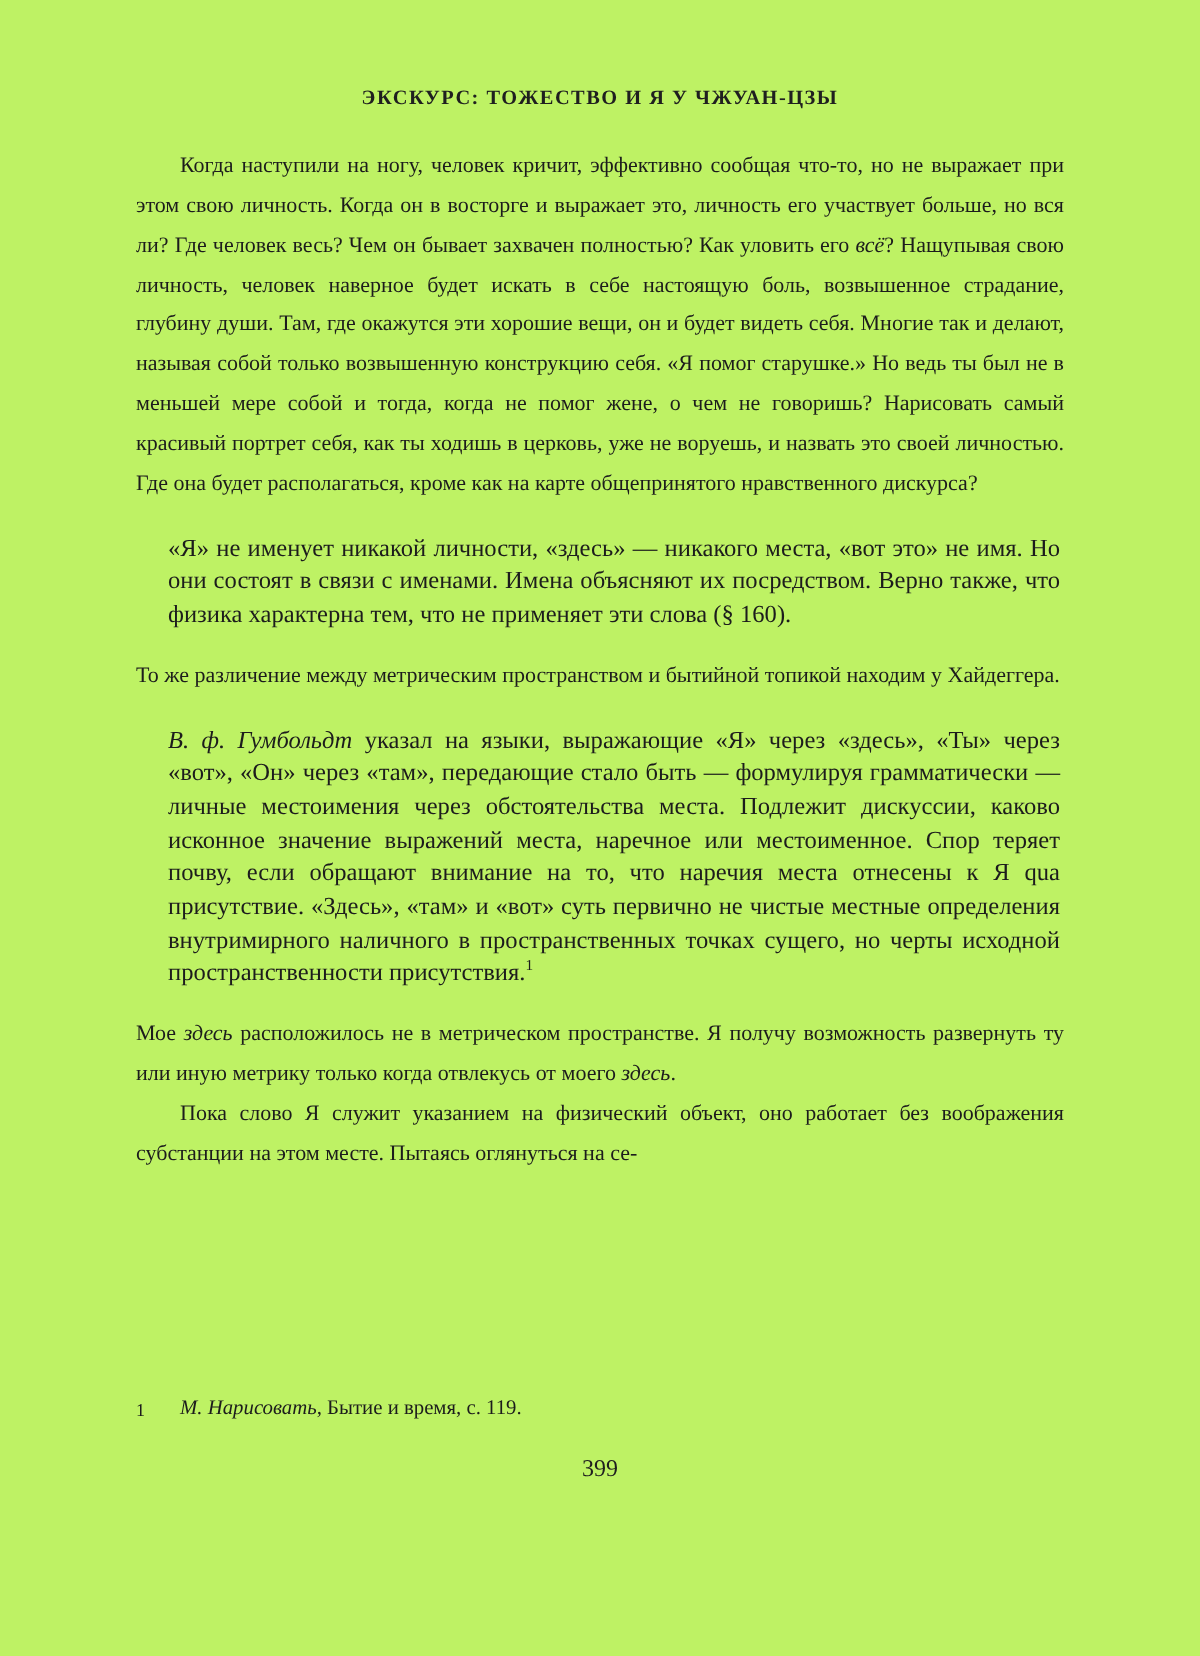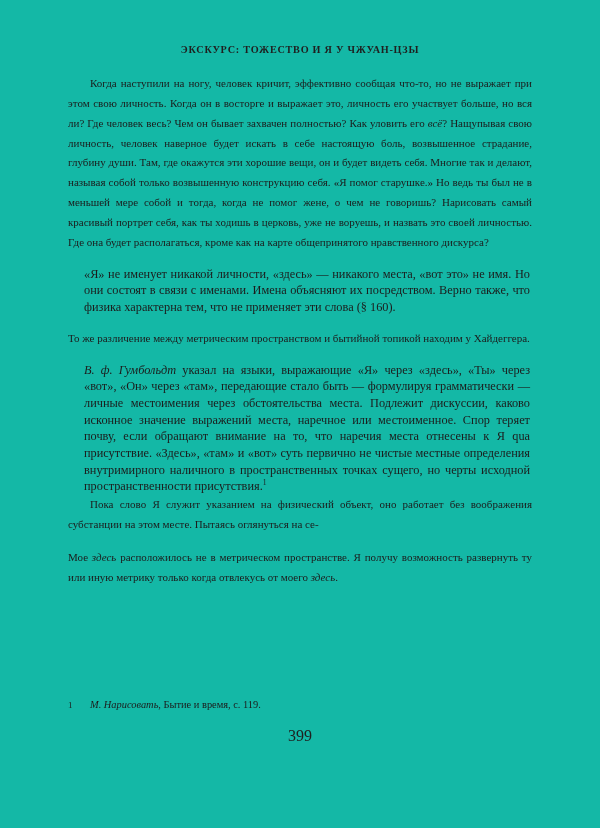--- a/index.html
+++ b/index.html
@@ -4,21 +4,21 @@
 <style>
   html, body {
     margin: 0;
     padding: 0;
     background: #ffffff;
   }
   .page {
     position: relative;
     width: 600px;
     height: 828px;
-    background: #14b8a6;
+    background: #bef264;
     font-family: "Liberation Serif", "DejaVu Serif", serif;
     color: #1c1c1c;
     overflow: hidden;
     box-sizing: border-box;
   }
 
   
   .running-head {
     position: absolute;
     top: 44px;
@@ -98,21 +98,21 @@
   }
   .footnote .fn-text { flex: 1 1 auto; }
 
   
   .folio {
     position: absolute;
     left: 0;
     right: 0;
     top: 727px;
     text-align: center;
-    font-size: 16px;
+    font-size: 12px;
     color: #1f1f1f;
   }
 </style>
 </head>
 <body>
 
 <div class="page">
 
   <div class="running-head">ЭКСКУРС: ТОЖЕСТВО И Я У ЧЖУАН-ЦЗЫ</div>
 
@@ -120,23 +120,23 @@
 
     <p class="body-par"><span>Когда наступили на ногу, человек кричит, эффективно сообщая что-то, но не выражает при этом свою личность. Когда он в восторге и выражает это, личность его участвует больше, но вся ли? Где человек весь? Чем он бывает захвачен полностью? Как уловить его </span><i>всё</i><span>? Нащупывая свою личность, человек наверное будет искать в себе настоящую боль, возвышенное страдание, глубину души. Там, где окажутся эти хорошие вещи, он и будет видеть себя. Многие так и делают, называя собой только возвышенную конструкцию себя. «Я помог старушке.» Но ведь ты был не в меньшей мере собой и тогда, когда не помог жене, о чем не говоришь? Нарисовать самый красивый портрет себя, как ты ходишь в церковь, уже не воруешь, и назвать это своей личностью. Где она будет располагаться, кроме как на карте общепринятого нравственного дискурса?</span></p>
 
 
     <p class="quote-block gap-before-quote">«Я» не именует никакой личности, «здесь» — никакого места, «вот это» не имя. Но они состоят в связи с именами. Имена объясняют их посредством. Верно также, что физика характерна тем, что не применяет эти слова (§ 160).</p>
 
     <p class="body-par no-indent gap-after-quote">То же различение между метрическим пространством и бытийной топикой находим у Хайдеггера.</p>
 
     <p class="quote-block gap-before-quote"><i>В. ф. Гумбольдт</i><span> указал на языки, выражающие «Я» через «здесь», «Ты» через «вот», «Он» через «там», передающие стало быть — формулируя грамматически — личные местоимения через обстоятельства места. Подлежит дискуссии, каково исконное значение выражений места, наречное или местоименное. Спор теряет почву, если обращают внимание на то, что наречия места отнесены к Я qua присутствие. «Здесь», «там» и «вот» суть первично не чистые местные определения внутримирного наличного в пространственных точках сущего, но черты исходной пространственности присутствия.</span><sup class="fn-ref">1</sup></p>
 
+    <p class="body-par no-indent gap-after-quote"><span>Мое </span><i>здесь</i><span> расположилось не в метрическом пространстве. Я получу возможность развернуть ту или иную метрику только когда отвлекусь от моего </span><i>здесь</i><span>.</span></p>
+
     <p class="body-par">Пока слово Я служит указанием на физический объект, оно работает без воображения субстанции на этом месте. Пытаясь оглянуться на се-</p>
-
-    <p class="body-par no-indent gap-after-quote"><span>Мое </span><i>здесь</i><span> расположилось не в метрическом пространстве. Я получу возможность развернуть ту или иную метрику только когда отвлекусь от моего </span><i>здесь</i><span>.</span></p>
 
   </div>
 
   <div class="footnote-area">
     <div class="footnote">
       <span class="fn-num">1</span>
       <span class="fn-text"><i>М. Нарисовать</i><span>, Бытие и время, с. 119.</span></span>
     </div>
   </div>
 

